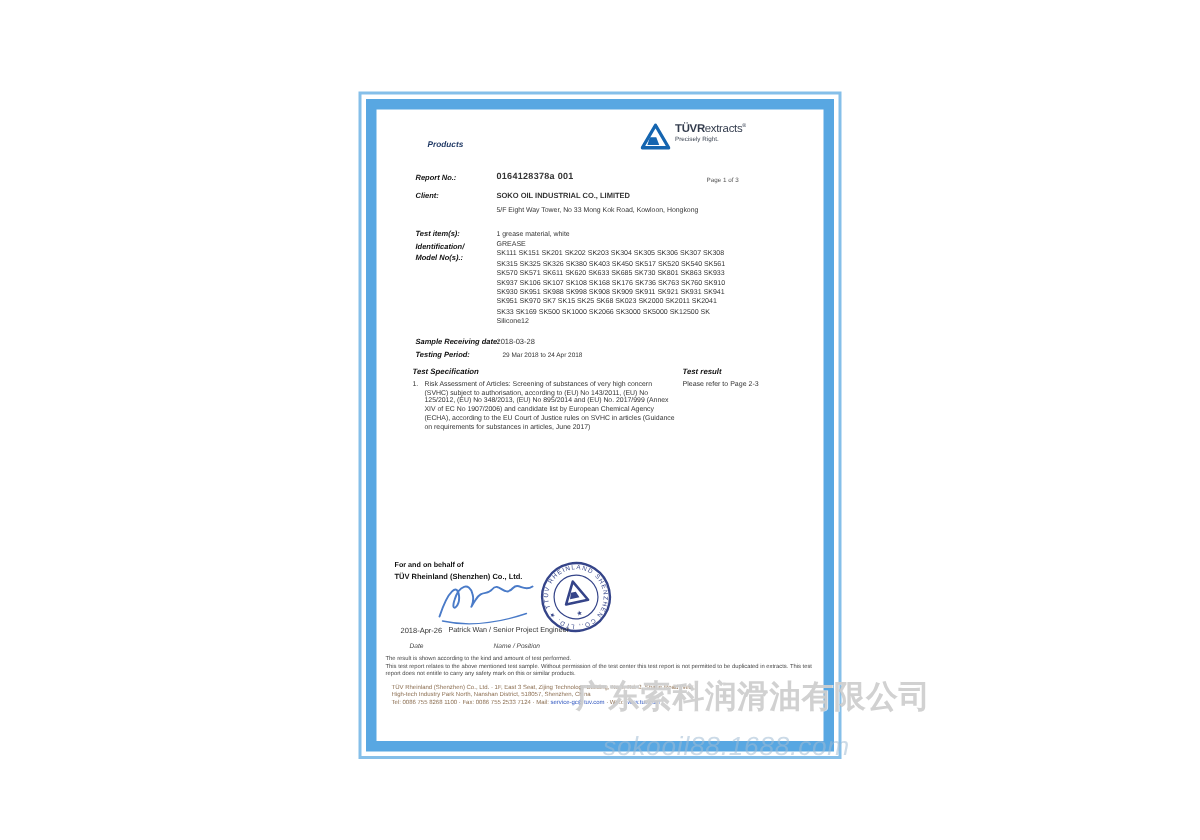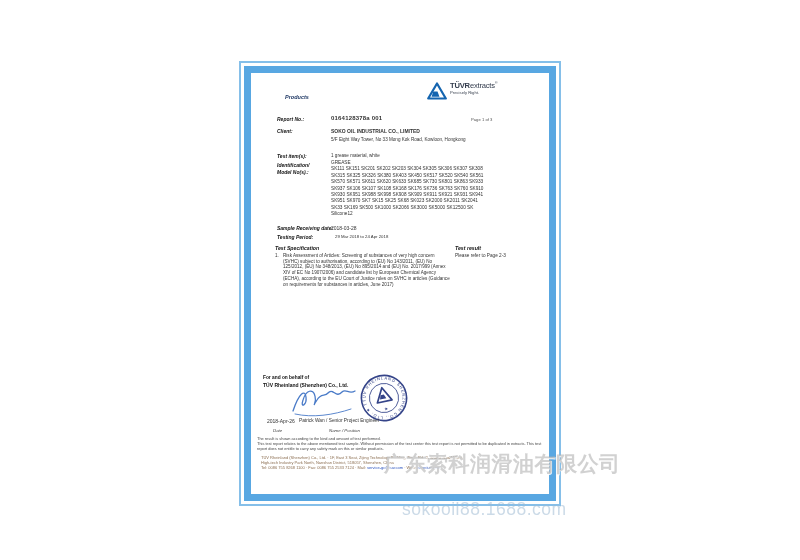--- a/index.html
+++ b/index.html
@@ -36,22 +36,22 @@
   .sig-date{position:absolute;left:16px;top:345px;font-size:5px;color:#333;}
   .sig-name{position:absolute;left:48px;top:345px;font-size:4.8px;color:#333;white-space:nowrap;}
   .sig-lbl{position:absolute;top:355px;font-size:4.4px;font-style:italic;color:#444;}
   .disc{position:absolute;left:6px;font-size:3.9px;line-height:4.6px;color:#444;width:288px;}
   .faddr{position:absolute;left:10px;font-size:4px;color:#8c6f52;white-space:nowrap;}
   .fcontact{position:absolute;left:10px;top:392px;font-size:4px;color:#8c6f52;white-space:nowrap;}
   .flink{color:#2a52be;}
   
   .wm-cn{position:absolute;left:384px;top:450px;font-size:21px;font-weight:700;letter-spacing:.5px;
          color:rgba(175,175,175,.58);text-shadow:.5px .5px 0 rgba(255,255,255,.85);z-index:5;white-space:nowrap;}
-  .wm-url{position:absolute;left:402px;top:499px;font-size:17.5px;letter-spacing:.5px;
-          color:rgba(160,188,212,.55);z-index:5;white-space:nowrap;}
+  .wm-url{position:absolute;left:402px;top:487px;font-size:17.5px;letter-spacing:.5px;
+          color:rgba(160,188,212,.55);z-index:5;white-space:nowrap;font-style:italic;}
 </style>
 </head>
 <body>
 
 <div class="stage">
 
   <div class="cert-outer">
     <div class="cert-frame">
 
       <div class="products">Products</div>

